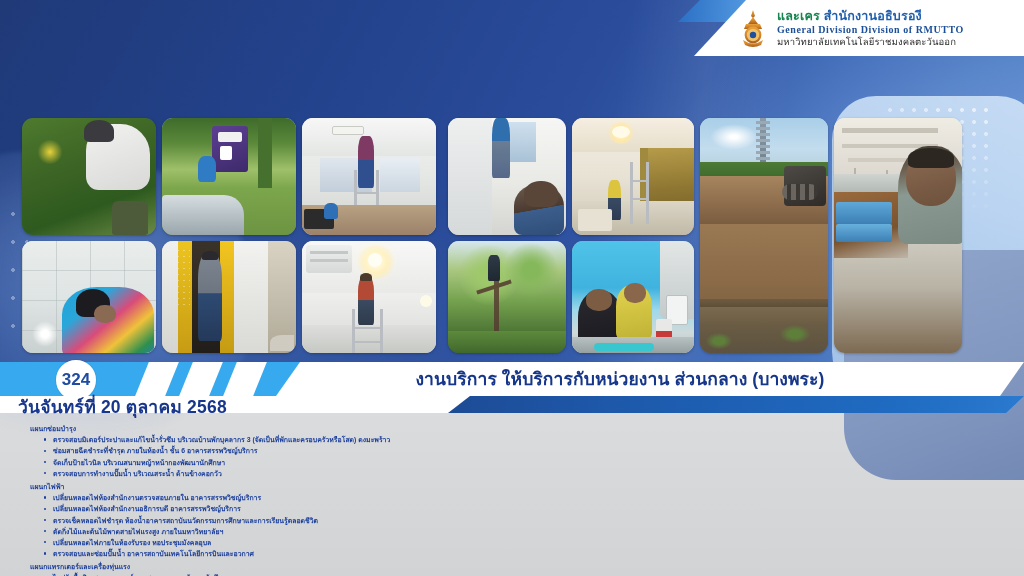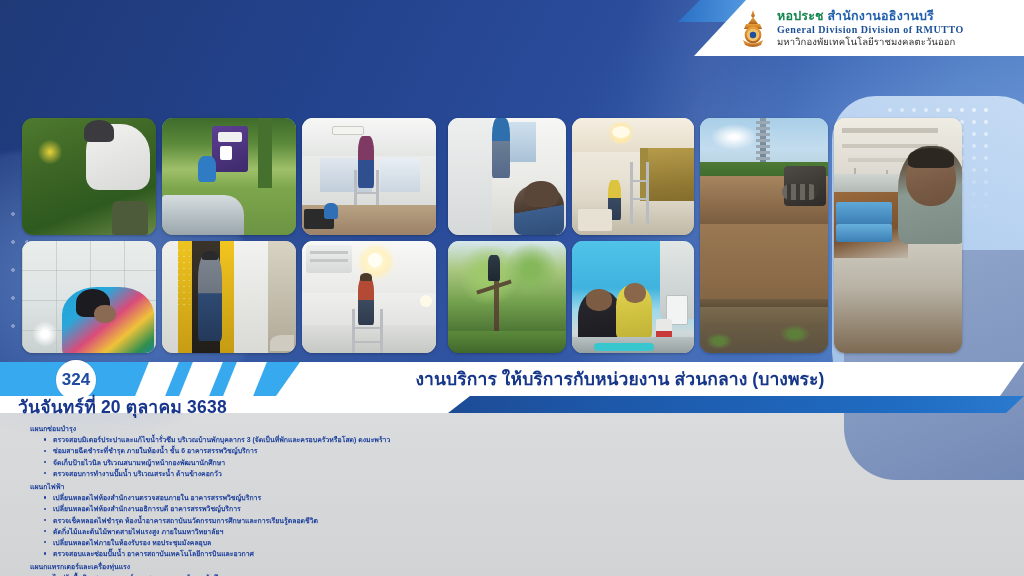--- a/index.html
+++ b/index.html
@@ -217,25 +217,25 @@
         <path d="M14 8 L19 15 L9 15 Z" fill="url(#cg)"></path>
         <path d="M7 15 h14 l2 5 H5 Z" fill="url(#cg)"></path>
         <circle cx="14" cy="26" r="8.4" fill="url(#cg)"></circle>
         <circle cx="14" cy="26" r="6.2" fill="#f0c169"></circle>
         <circle cx="14" cy="26" r="3.2" fill="#1d4f9c"></circle>
         <path d="M4 31 q10 7 20 0 l-2 5 q-8 4 -16 0 Z" fill="url(#cg)"></path>
       </svg>
     </div>
     <div class="brand-txt">
       <div class="b1">
-        <span>หอประช</span>
-        <span class="b1b">สำนักงานอธิงานบรี</span>
+        <span>และเคร</span>
+        <span class="b1b">สำนักงานอธิบรองี</span>
       </div>
       <div class="b2">General Division Division of RMUTTO</div>
-      <div class="b3">มหาวิกองพัยเทคโนโลยีราชมงคลตะวันออก</div>
+      <div class="b3">มหาวิทยาลัยเทคโนโลยีราชมงคลตะวันออก</div>
     </div>
   </div>
 
   <div class="mosaic">
 
     <div class="ph s-foliage" style="grid-column:1;grid-row:1;">
       <div class="figure" style="right:6px;top:6px;width:64px;height:66px;background:linear-gradient(160deg,#f2f2f0,#d8d9d6);border-radius:40% 46% 22% 20%;"></div>
       <div class="figure" style="right:42px;top:2px;width:30px;height:22px;background:#3b3b3f;border-radius:50% 50% 20% 20%;"></div>
       <div class="figure" style="right:8px;bottom:0;width:36px;height:34px;background:#4e5b3a;border-radius:18% 18% 8% 8%;"></div>
       <div style="position:absolute;left:2px;top:8px;width:52px;height:52px;background:radial-gradient(circle,#e8d23a 0%,rgba(232,210,58,0) 34%);"></div>
@@ -393,21 +393,21 @@
   <div class="ribbon"></div>
   <div class="ribbon-blue"></div>
   <div class="slash sl1"></div>
   <div class="slash sl2"></div>
   <div class="slash sl3"></div>
   <div class="badge">324</div>
   <div class="ribbon-title">งานบริการ ให้บริการกับหน่วยงาน ส่วนกลาง (บางพระ)</div>
 
   <div class="underbar"></div>
   <div class="underbar-notch"></div>
-  <div class="datechip">วันจันทร์ที่ 20 ตุลาคม 3638</div>
+  <div class="datechip">วันจันทร์ที่ 20 ตุลาคม 2568</div>
 
   <div class="body">
 
     <div>
       <div class="sect-h">แผนกซ่อมบำรุง</div>
       <ul class="b">
         <li>ตรวจสอบมิเตอร์ประปาและแก้ไขน้ำรั่วซึม บริเวณบ้านพักบุคลากร 3 (จัดเป็นที่พักและครอบครัวหรือโสด) ดงมะพร้าว</li>
         <li>ซ่อมสายฉีดชำระที่ชำรุด ภายในห้องน้ำ ชั้น 6 อาคารสรรพวิชญ์บริการ</li>
         <li>จัดเก็บป้ายไวนิล บริเวณสนามหญ้าหน้ากองพัฒนานักศึกษา</li>
         <li>ตรวจสอบการทำงานปั๊มน้ำ บริเวณสระน้ำ ด้านข้างคอกวัว</li>

